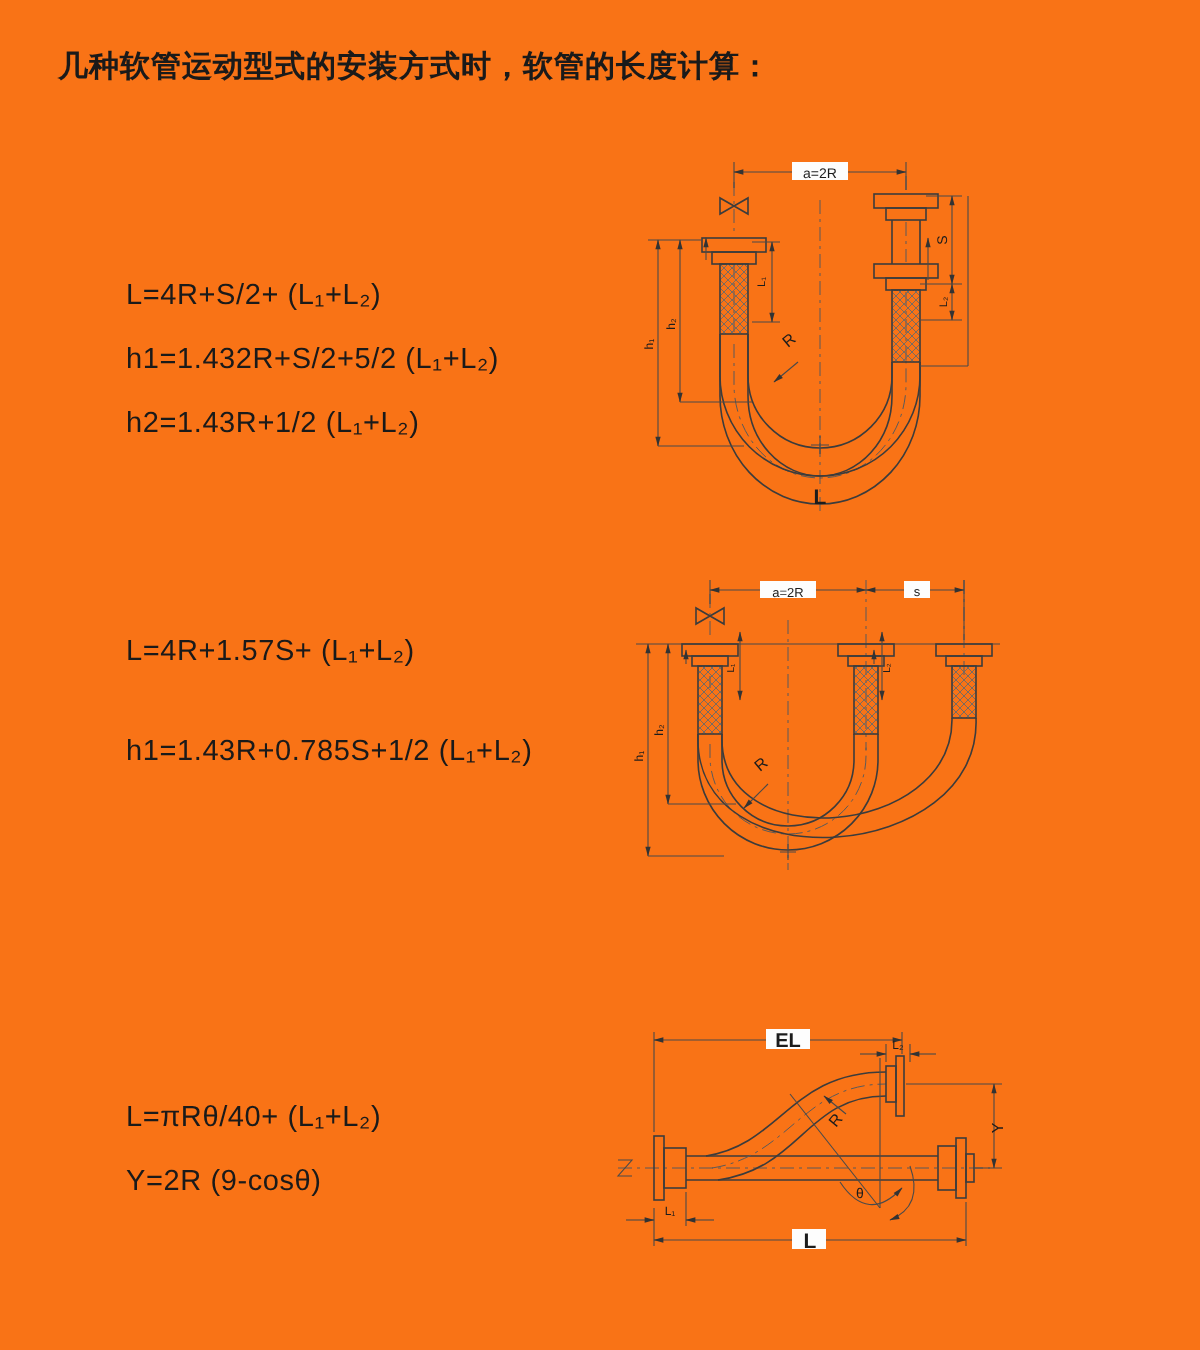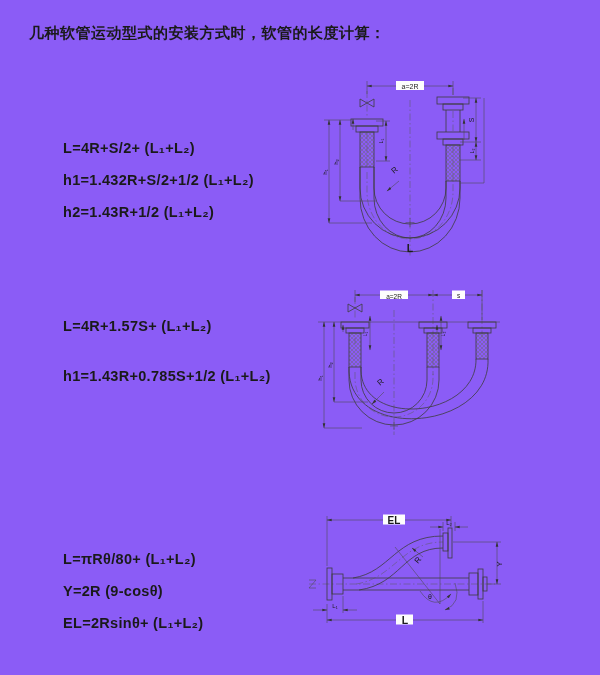--- a/index.html
+++ b/index.html
@@ -1,29 +1,29 @@
 <!DOCTYPE html>
 <html><head>
 <meta charset="utf-8">
 <style>
   html,body{margin:0;padding:0;background:#e8e8e8;}
   .page{
-    position:relative;width:600px;height:675px;background:#8b5cf6;
+    position:relative;width:600px;height:675px;background:#f97316;
     font-family:"Liberation Sans","DejaVu Sans",sans-serif;color:#1a1a1a;
     overflow:hidden;margin:0 auto;
   }
   .doc-title{
     position:absolute;left:29px;top:24px;font-size:15px;font-weight:bold;
     letter-spacing:.5px;white-space:nowrap;
   }
   .sec-heading{
     position:absolute;font-size:15px;font-weight:bold;letter-spacing:.5px;white-space:nowrap;
   }
   .formula{
-    position:absolute;font-size:14.5px;font-weight:700;letter-spacing:.3px;white-space:nowrap;
+    position:absolute;font-size:14.5px;font-weight:400;letter-spacing:.3px;white-space:nowrap;
   }
   svg.diag{position:absolute;}
   svg text{fill:#1c1c1c;font-family:"Liberation Sans","DejaVu Sans",sans-serif;}
   .ln{stroke:#3c3c3c;stroke-width:.8;fill:none;}
   .thin{stroke:#4a4a4a;stroke-width:.55;fill:none;}
   .cl{stroke:#5a5a5a;stroke-width:.5;fill:none;stroke-dasharray:7 2.5 1.5 2.5;}
   .hatched{fill:url(#hatch);stroke:#3c3c3c;stroke-width:.8;}
   .bgbox{fill:#fdfdfd;stroke:none;}
 </style>
 </head>
@@ -38,21 +38,21 @@
       </marker>
       <pattern id="hatch" width="4" height="4" patternUnits="userSpaceOnUse">
         <path d="M0,4 L4,0 M0,0 L4,4" stroke="#6a6a6a" stroke-width="0.45"></path>
       </pattern>
     </defs>
   </svg>
 
   <div class="doc-title">几种软管运动型式的安装方式时，软管的长度计算：</div>
 
   <div class="formula" style="left:63px;top:140px">L=4R+S/2+ (L₁+L₂)</div>
-  <div class="formula" style="left:63px;top:172px">h1=1.432R+S/2+1/2 (L₁+L₂)</div>
+  <div class="formula" style="left:63px;top:172px">h1=1.432R+S/2+5/2 (L₁+L₂)</div>
   <div class="formula" style="left:63px;top:204px">h2=1.43R+1/2 (L₁+L₂)</div>
 
   <svg class="diag" style="left:310px;top:70px" width="290" height="195" viewBox="0 0 290 195">
 
     <g>
       <path class="cl" d="M57,21 V48 M57,62 V96"></path>
       <path class="cl" d="M143,18 V26 M143,41 V61 M143,76 V112"></path>
       <path class="cl" d="M100,30 V186"></path>
       <path class="cl" d="M57,102 V122 A43,47 0 0 0 143,122 V110"></path>
     </g>
@@ -175,23 +175,22 @@
 
     <text x="84" y="18.5" font-size="6.5" text-anchor="middle">a=2R</text>
     <text x="148.5" y="18" font-size="6.5" text-anchor="middle">s</text>
     <text x="57" y="54" font-size="5" text-anchor="middle" transform="rotate(-90 57 54)">L₁</text>
     <text x="135" y="54" font-size="5" text-anchor="middle" transform="rotate(-90 135 54)">L₂</text>
     <text x="11.5" y="98" font-size="6" text-anchor="middle" transform="rotate(-90 11.5 98)">h₁</text>
     <text x="21.5" y="85" font-size="6" text-anchor="middle" transform="rotate(-90 21.5 85)">h₂</text>
     <text x="70" y="106" font-size="8" transform="rotate(-40 70 106)">R</text>
   </svg>
 
-  <div class="formula" style="left:63px;top:551px">L=πRθ/80+ (L₁+L₂)</div>
+  <div class="formula" style="left:63px;top:551px">L=πRθ/40+ (L₁+L₂)</div>
   <div class="formula" style="left:63px;top:583px">Y=2R (9-cosθ)</div>
-  <div class="formula" style="left:63px;top:615px">EL=2Rsinθ+ (L₁+L₂)</div>
 
   <svg class="diag" style="left:299px;top:500px" width="300" height="155" viewBox="0 0 300 155">
     <path class="cl" d="M10,84 H196"></path>
     <path class="thin" d="M10,80 H17 L10,88 H17"></path>
 
     <path class="ln" d="M44,78 H170 M44,90 H170"></path>
 
     <g>
       <path class="ln" d="M54,78 C92,72 96,36 144,36"></path>
       <path class="ln" d="M60,90 C102,84 104,48 144,48"></path>

